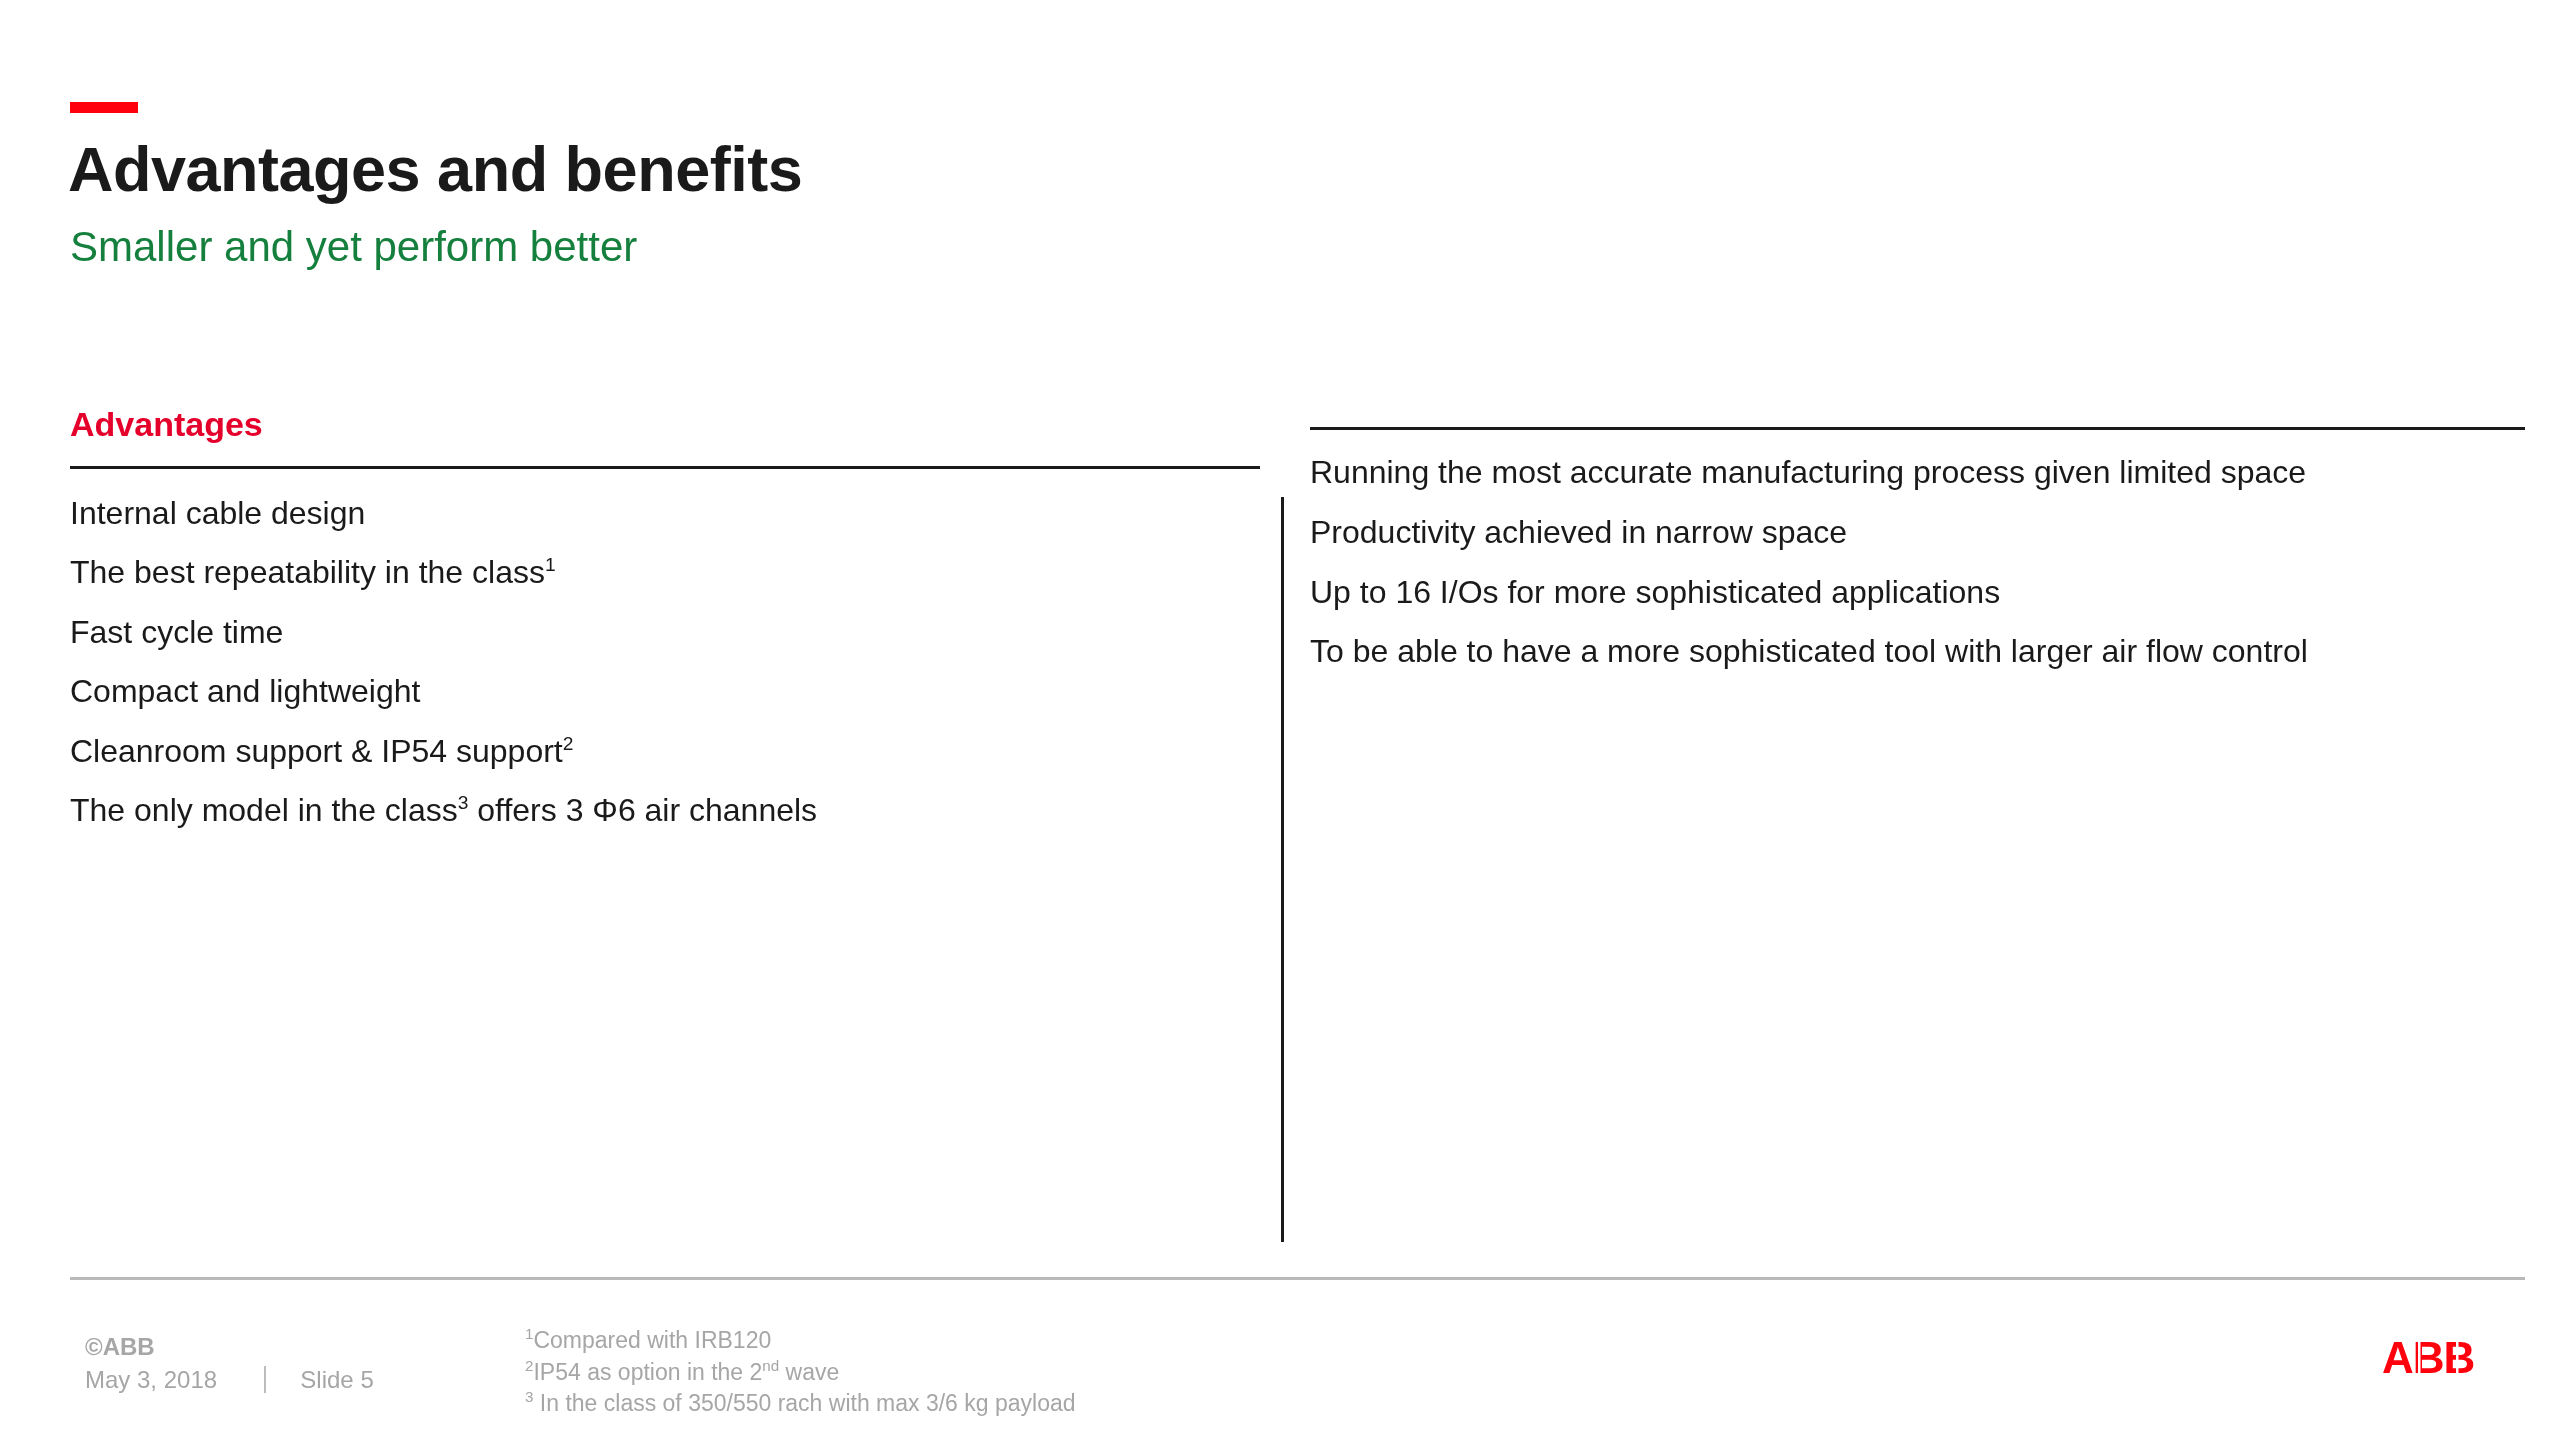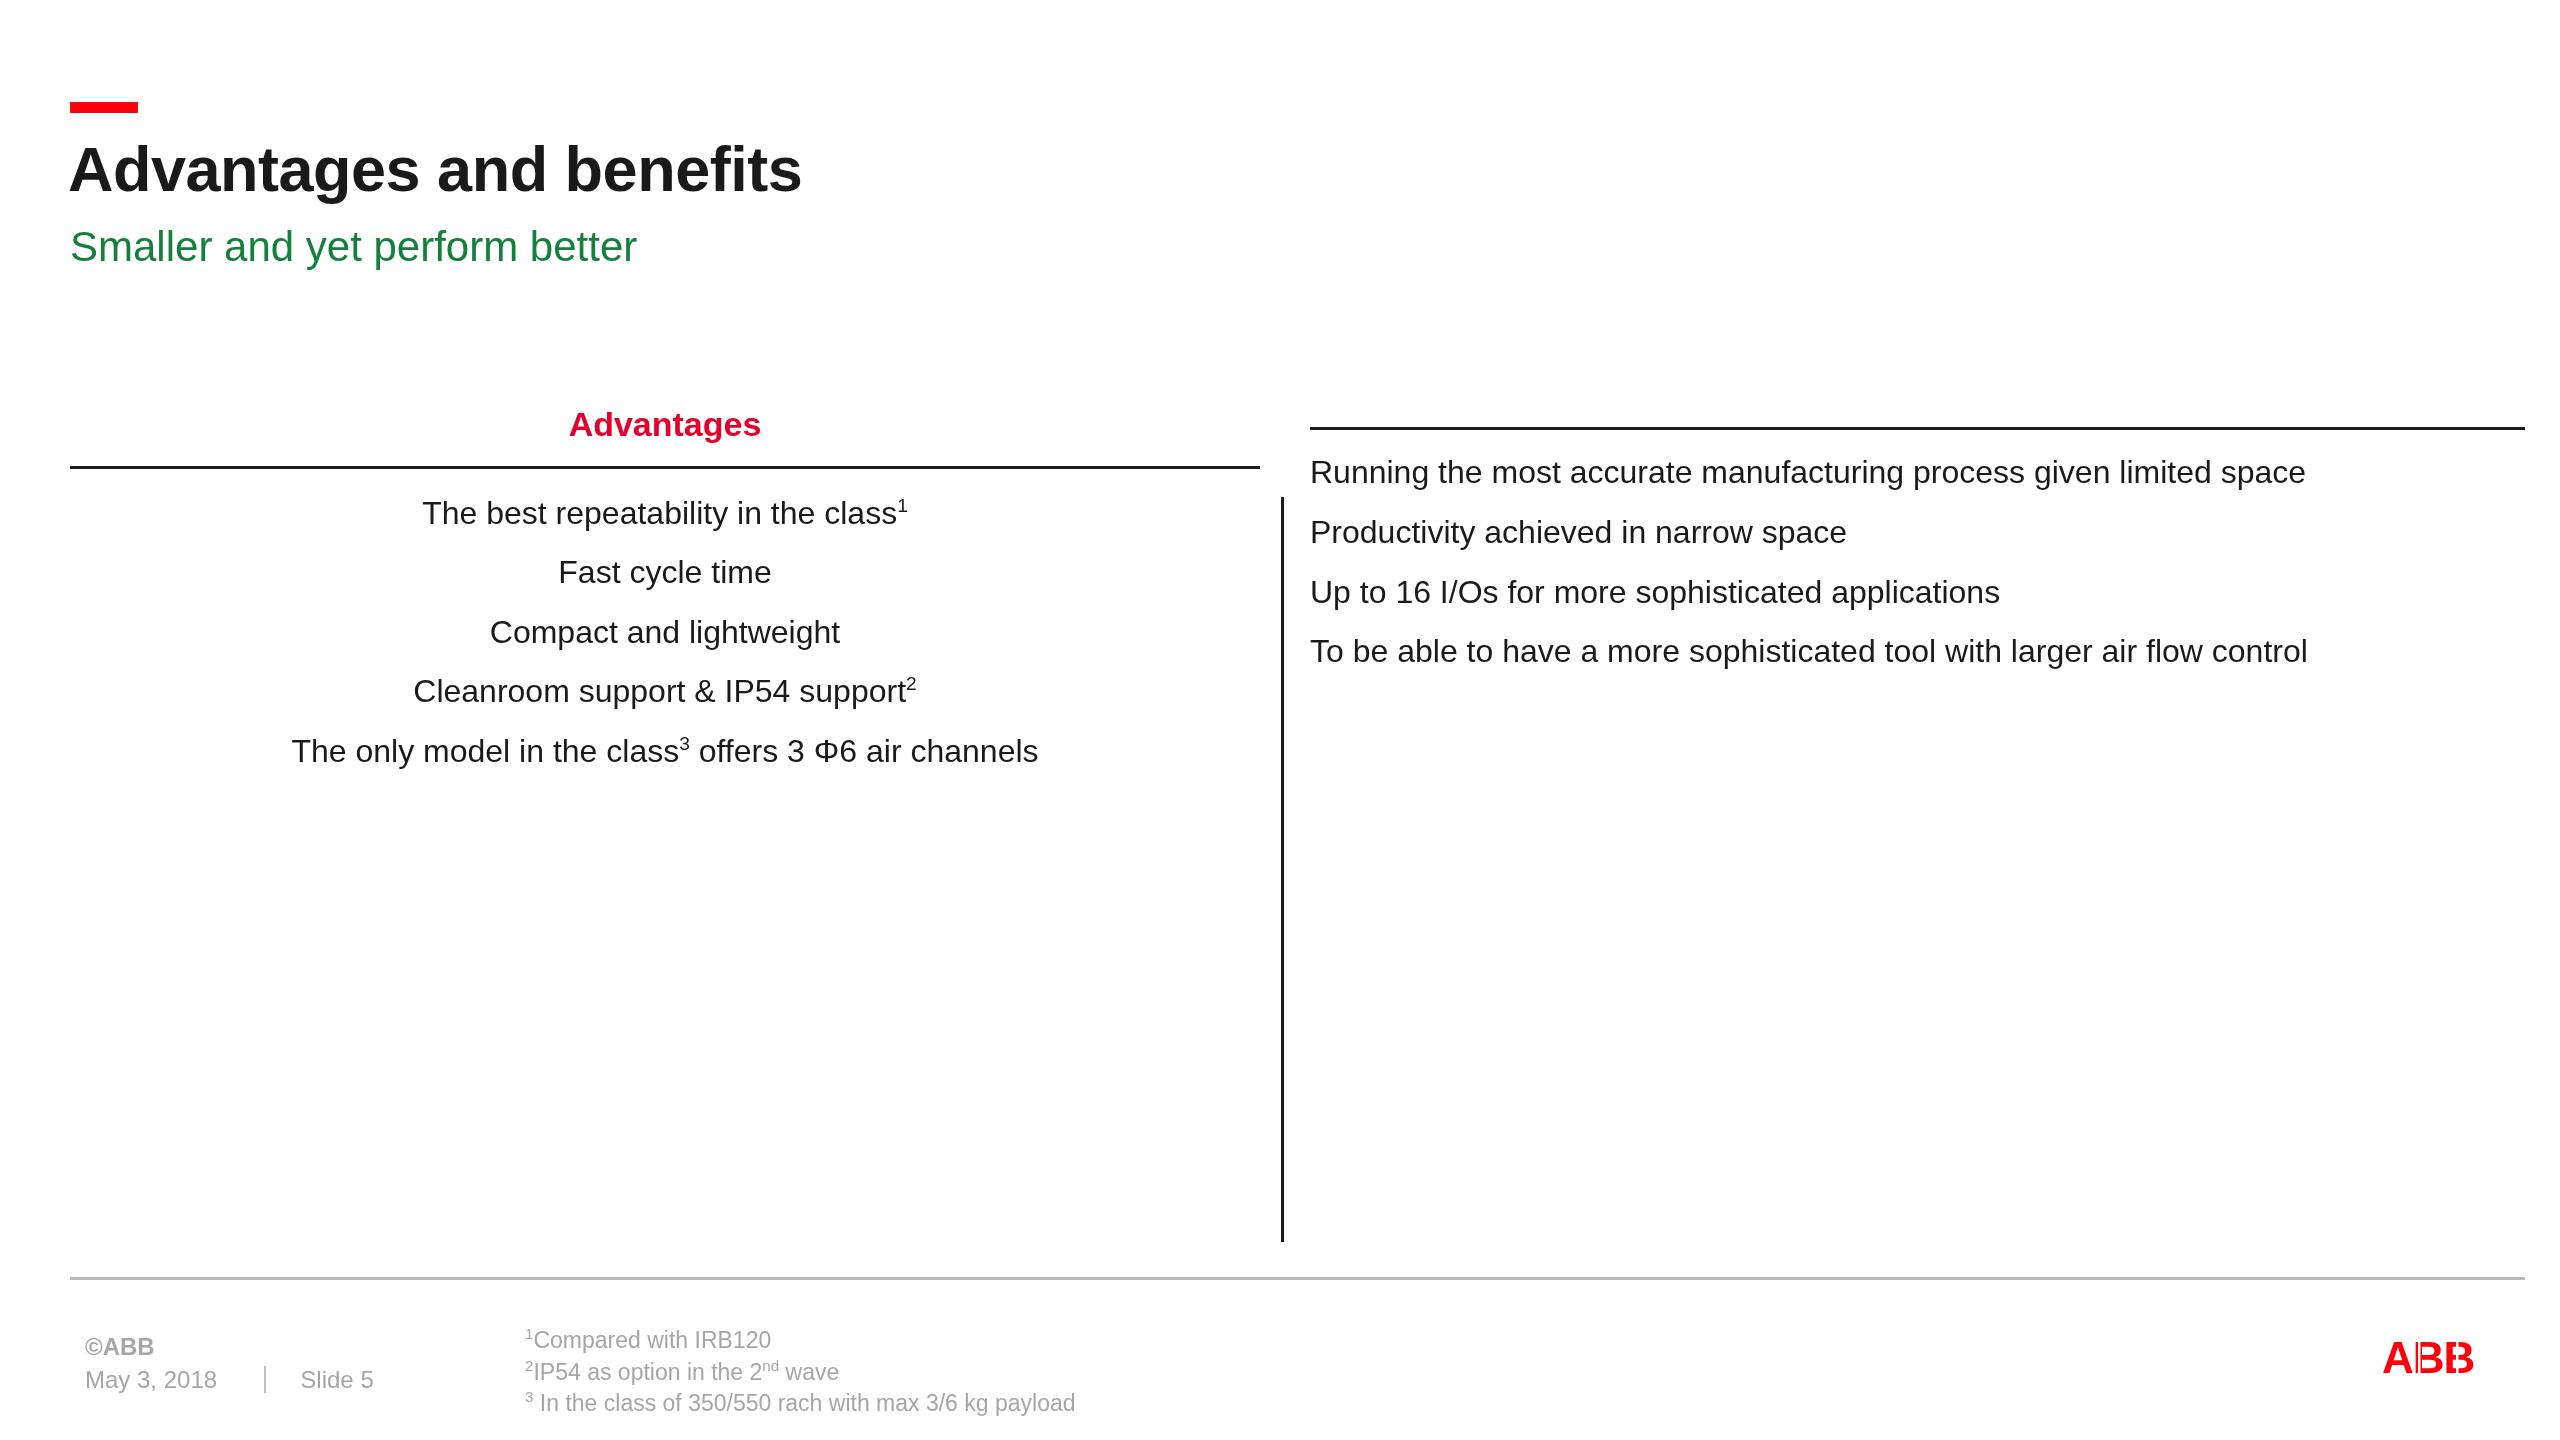--- a/index.html
+++ b/index.html
@@ -51,21 +51,21 @@
     color: #15803d;
     line-height: 1.1;
     white-space: nowrap;
   }
 
   
   .col {
     position: absolute;
     top: 405px;
   }
-  .col-left  { left: 70px;   width: 1190px; text-align: center; }
+  .col-left  { left: 70px;   width: 1190px; }
   .col-right { left: 1310px; width: 1215px; }
 
   .col-heading {
     font-size: 34px;
     font-weight: 700;
     color: #e4002b;
     line-height: 1.15;
     margin: 0;
     padding: 0;
   }
@@ -196,20 +196,21 @@
 
   <div class="accent-bar"></div>
 
   <div class="title">Advantages and benefits</div>
   <div class="subtitle">Smaller and yet perform better</div>
 
   <div class="col col-left">
     <div class="col-heading">Advantages</div>
     <div class="col-rule"></div>
     <ul class="bullets" id="left-list">
+        <li>Internal cable design</li>
         <li>The best repeatability in the class<sup>1</sup></li>
         <li>Fast cycle time</li>
         <li>Compact and lightweight</li>
         <li>Cleanroom support &amp; IP54 support<sup>2</sup></li>
         <li>The only model in the class<sup>3</sup> offers 3 Φ6 air channels</li>
       </ul>
   </div>
 
   <div class="col-divider"></div>
 

